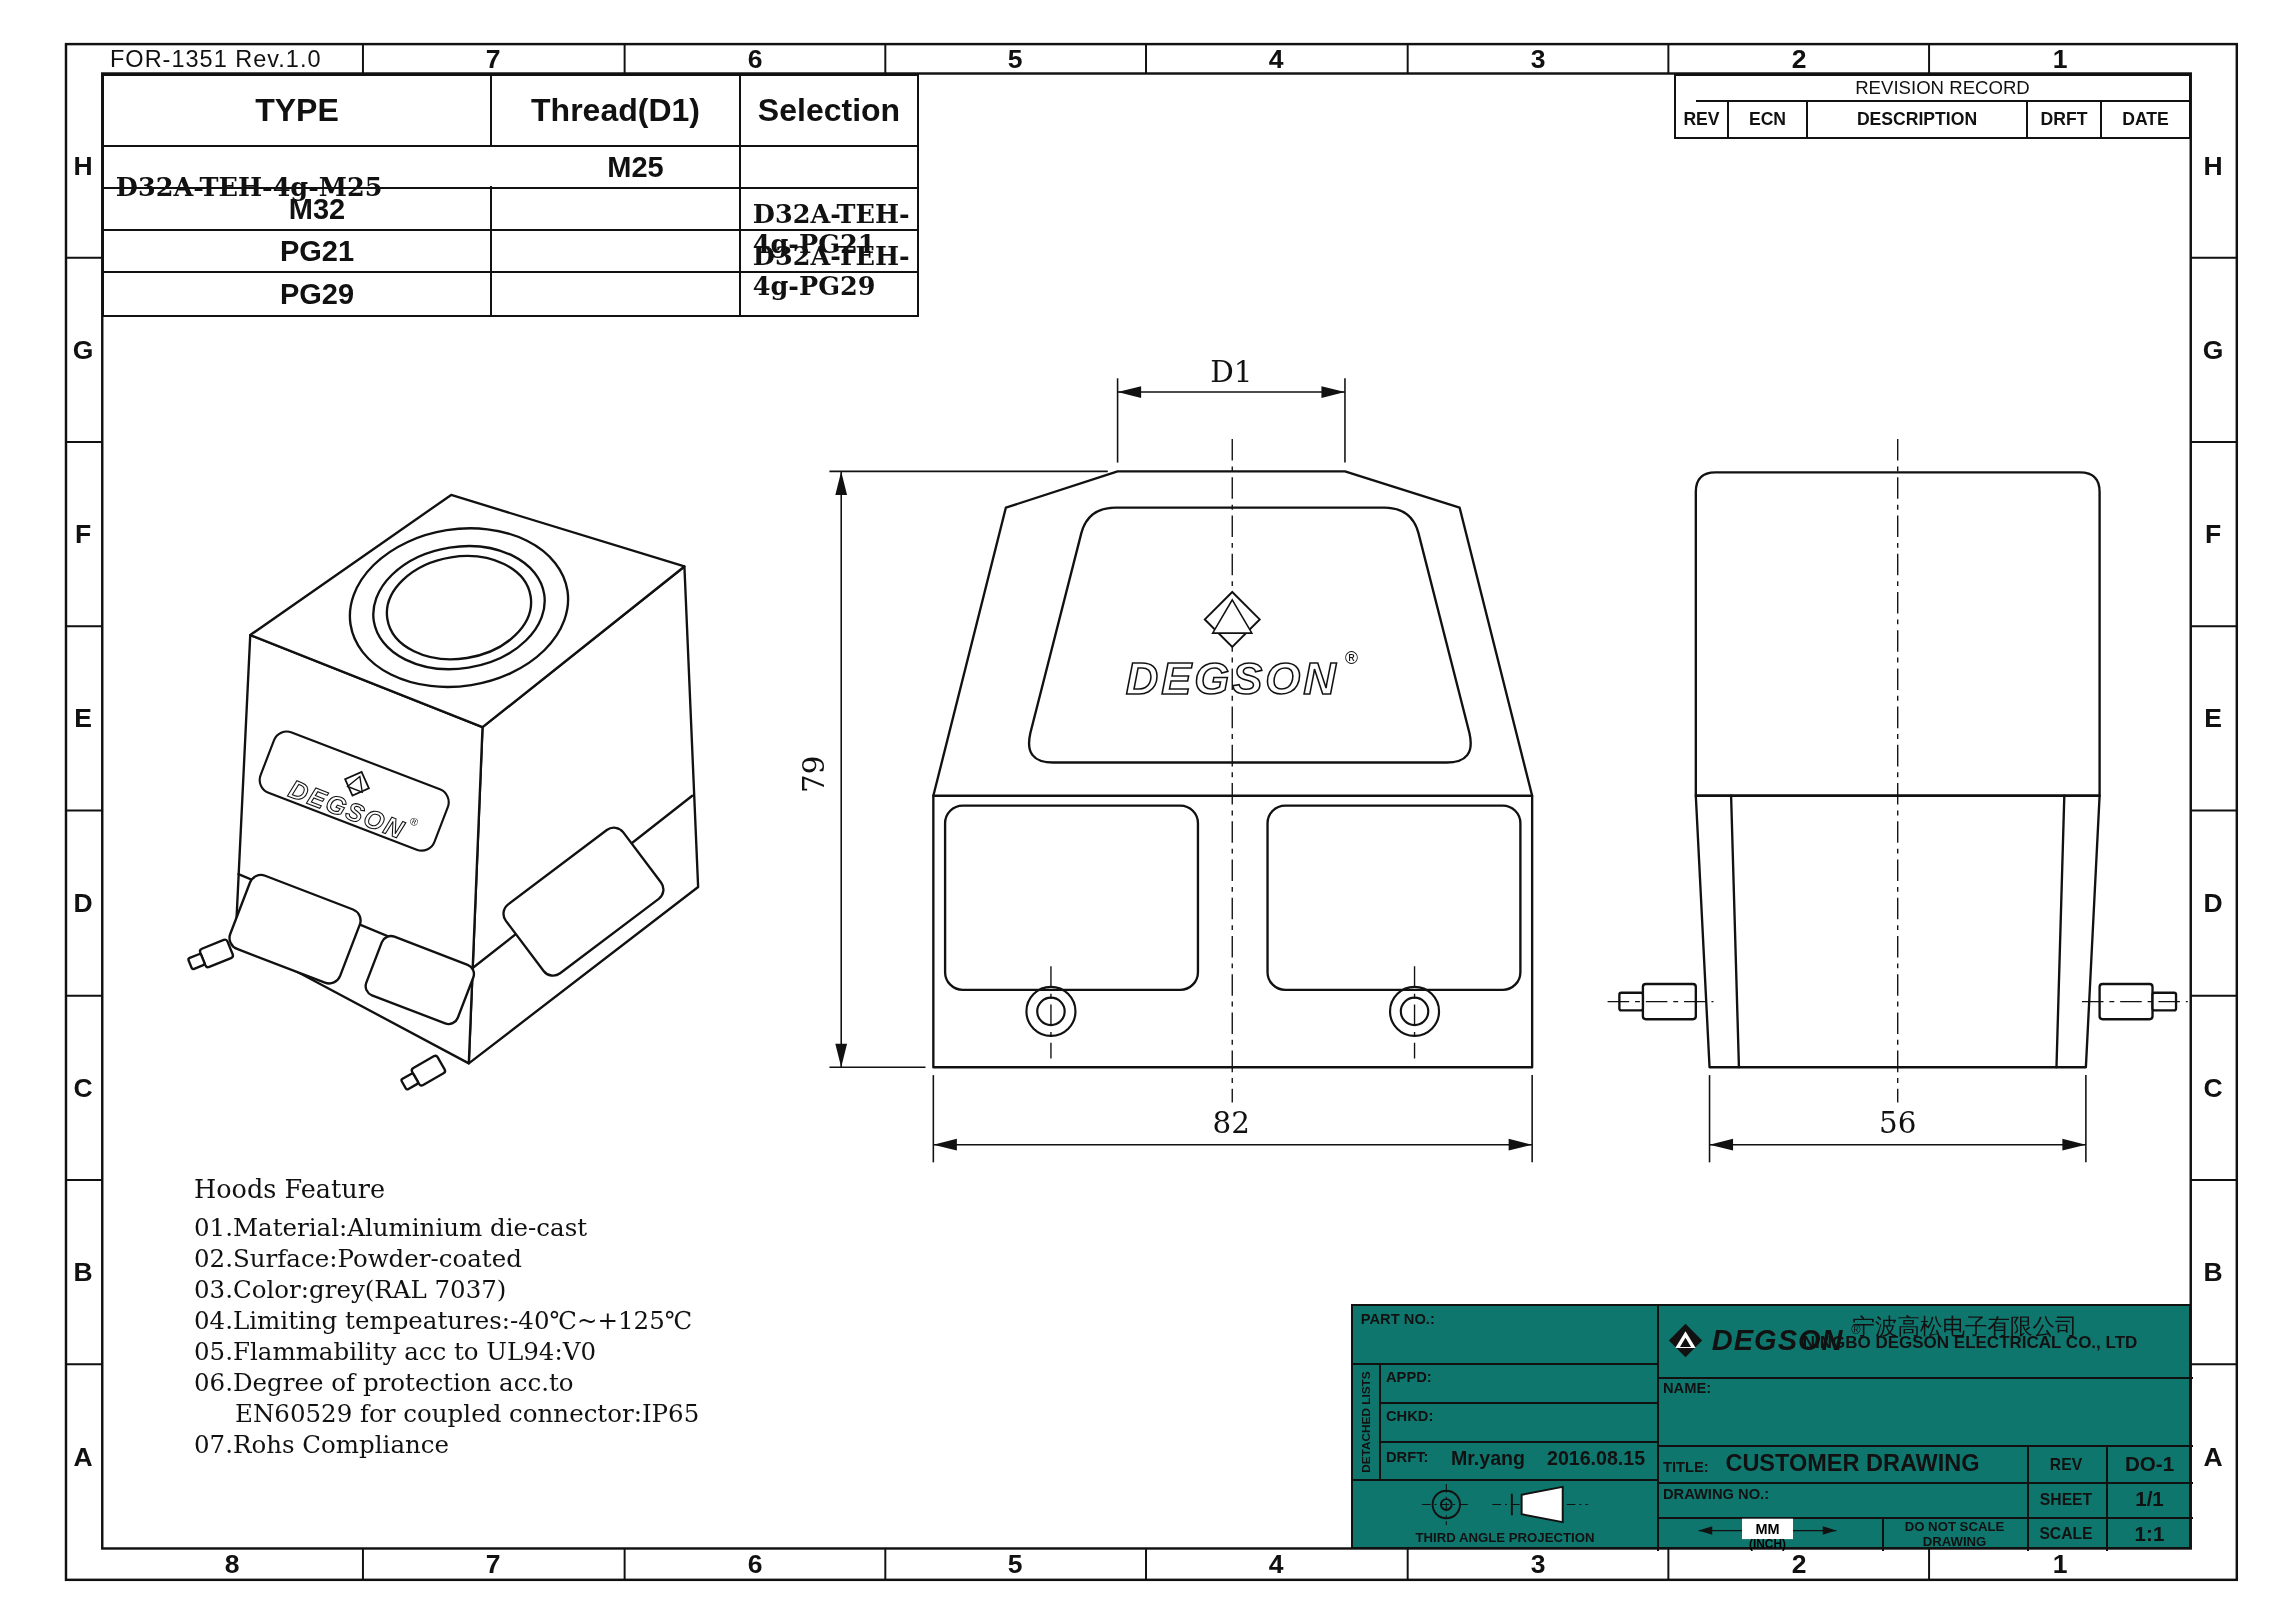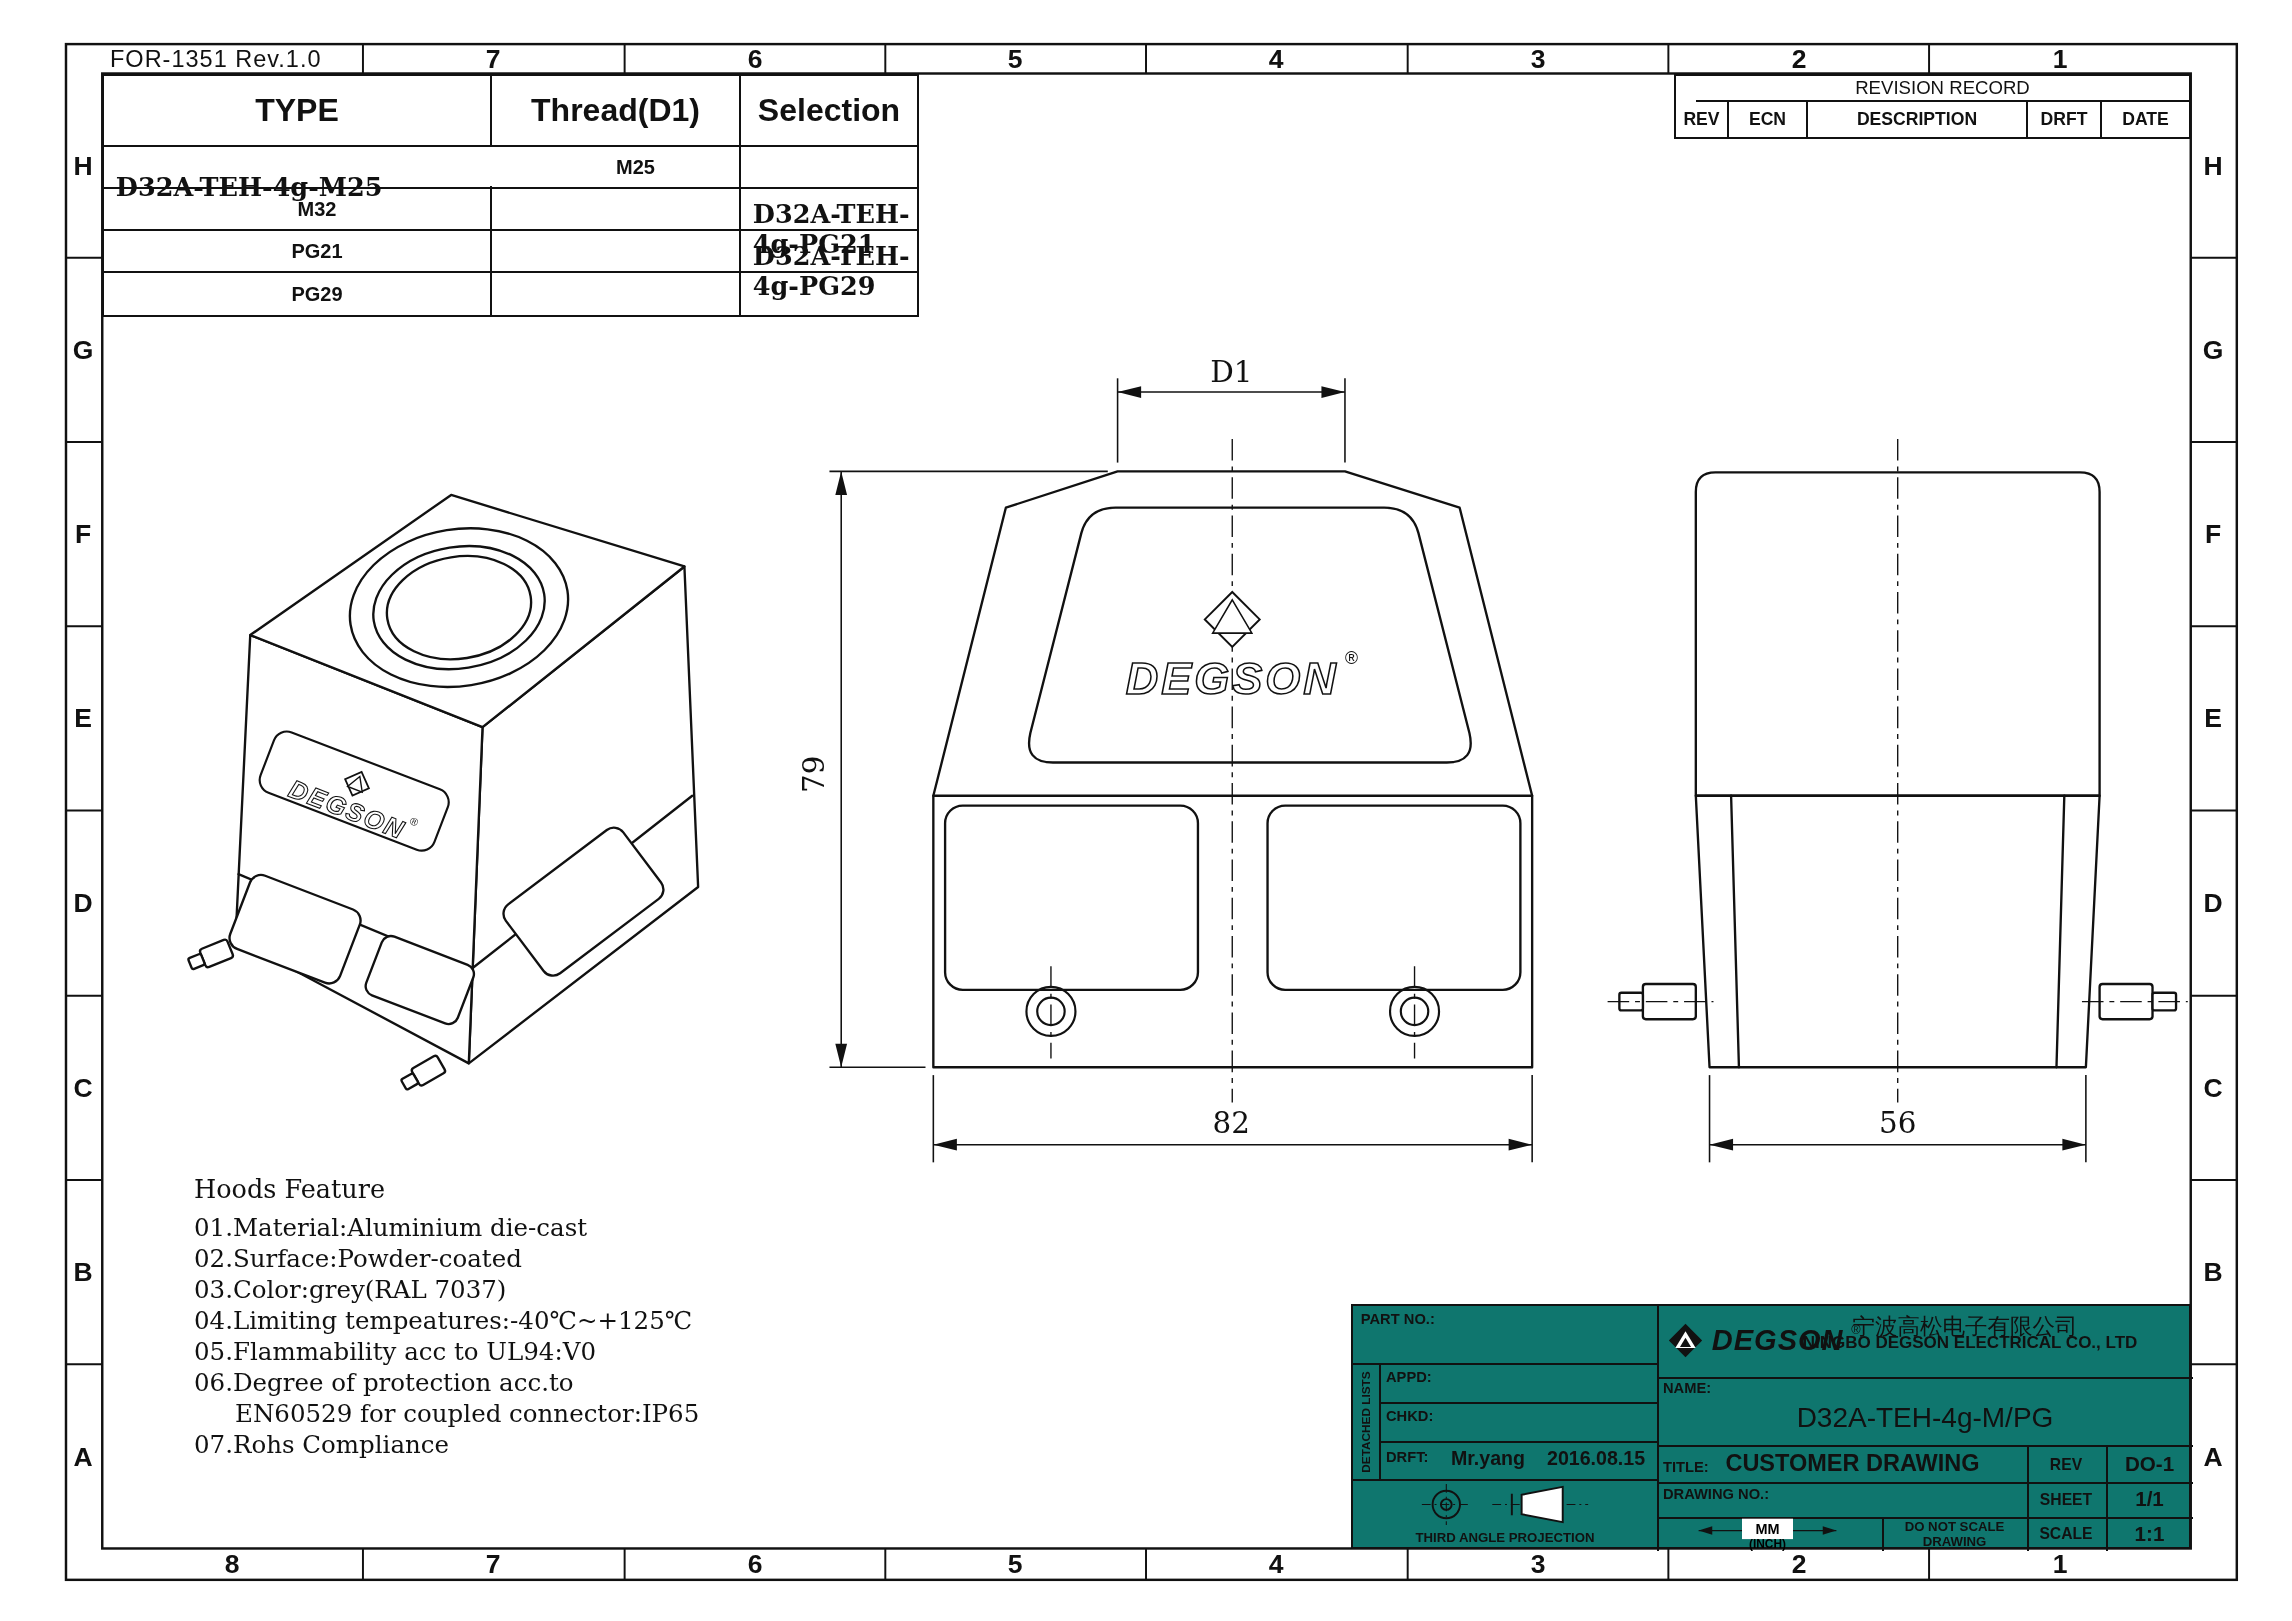--- a/index.html
+++ b/index.html
@@ -14,21 +14,21 @@
   
   .type-table { position: absolute; left: 102px; top: 74px; display: grid;
     grid-template-columns: 388px 249px 176px; grid-template-rows: 71px 42px 42px 42px 42px;
     border: 2.4px solid #111; background: #fff; }
   .type-table > div { border-right: 2.4px solid #111; border-bottom: 2.4px solid #111;
     display: flex; align-items: center; font-weight: bold; }
   .type-table > div:nth-child(3n) { border-right: none; }
   .type-table > div:nth-child(n+13) { border-bottom: none; }
   .tt-head { justify-content: center; font-size: 32px; }
   .tt-type { font-family: "DejaVu Serif", serif; font-size: 25.5px; padding-left: 11.8px; margin-top: 39px; }
-  .tt-thread { justify-content: center; font-size: 20px; font-weight: 500; padding-left: 40px; }
+  .tt-thread { justify-content: center; font-size: 29px; font-weight: 500; padding-left: 40px; }
 
   
   .rev-table { position: absolute; left: 1674px; top: 74px; width: 517px;
     border: 2.2px solid #111; background: #fff; }
   .rev-title { height: 25.5px; border-bottom: 2.2px solid #111; display: flex;
     align-items: center; justify-content: center; font-size: 18.6px; font-weight: 500; margin-left: 20px; }
   .rev-heads { display: grid; grid-template-columns: 53px 79px 220px 74px 1fr; height: 35px; }
   .rev-heads > div { border-right: 2.2px solid #111; display: flex; align-items: center;
     justify-content: center; font-size: 17.6px; font-weight: 600; }
   .rev-heads > div:last-child { border-right: none; }
@@ -315,21 +315,20 @@
       <polygon points="20,10 31,28 9,28" fill="#fff"></polygon>
       <polygon points="20,17 26,27 14,27" fill="#111"></polygon>
     </svg>
     <span class="word">DEGSON</span>
     <span class="reg">®</span>
   </div>
   <div class="ctr" style="left:421px;top:5.9px;width:382px;height:29px;font-size:22.5px;">宁波高松电子有限公司</div>
   <div class="ctr" style="left:421px;top:25px;width:392px;height:23.5px;font-size:17px;font-weight:600;">NINGBO DEGSON ELECTRICAL CO., LTD</div>
 
   <div class="lbl" style="left:310px;top:74px;">NAME:</div>
-  <div class="ctr" style="left:304px;top:92px;width:536px;height:39px;font-size:28px;font-weight:500;">D32A-TEH-4g-M/PG</div>
 
   <div class="lbl" style="left:310px;top:153px;">TITLE:</div>
   <div class="ctr" style="left:328px;top:142px;width:343px;height:31px;font-size:23.5px;font-weight:700;">CUSTOMER DRAWING</div>
   <div class="ctr" style="left:674px;top:145px;width:78px;height:27.4px;font-size:15.7px;font-weight:700;">REV</div>
   <div class="ctr" style="left:753px;top:142px;width:87px;height:31px;font-size:20.6px;font-weight:600;">DO-1</div>
 
   <div class="lbl" style="left:310px;top:180px;">DRAWING NO.:</div>
   <div class="ctr" style="left:674px;top:181px;width:78px;height:25.5px;font-size:15.7px;font-weight:700;">SHEET</div>
   <div class="ctr" style="left:753px;top:179px;width:87px;height:27.4px;font-size:20.6px;font-weight:600;">1/1</div>
 

